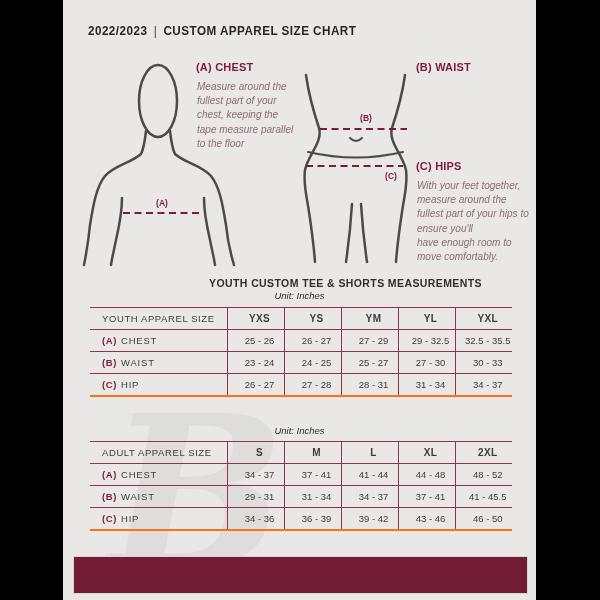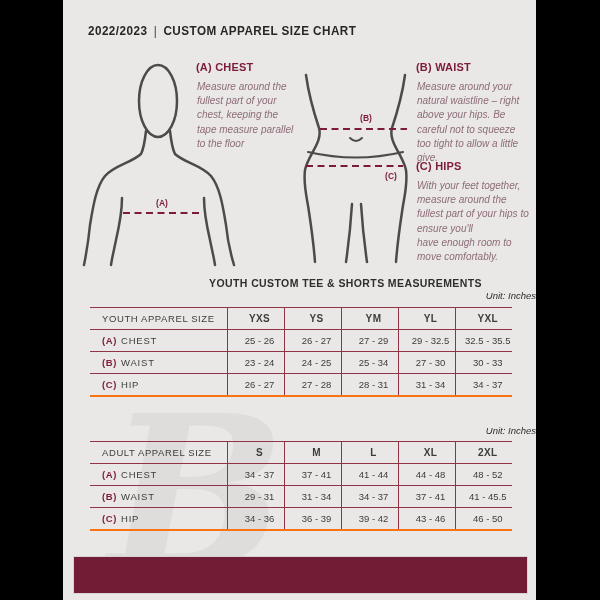--- a/index.html
+++ b/index.html
@@ -28,21 +28,21 @@
   .instr {position:absolute;z-index:2;}
   .instr h3 {margin:0 0 7px 0;font-size:11px;font-weight:bold;color:#7d1c38;letter-spacing:.2px;}
   .instr p {margin:1px;font-size:10px;font-style:italic;line-height:1.42;color:#8d6b78;white-space:pre-line;}
   .instr-chest {left:133px;top:61px;width:103px;}
   .instr-waist {left:353px;top:61px;width:106px;}
   .instr-hips  {left:353px;top:160px;width:114px;}
 
   
   .sec-title {position:absolute;left:0;width:100%;text-align:center;font-size:10.5px;font-weight:bold;
               letter-spacing:.4px;color:#2e2e2e;z-index:2;}
-  .sec-unit {position:absolute;left:0;width:100%;text-align:right;font-size:9.5px;font-style:italic;
+  .sec-unit {position:absolute;left:0;width:100%;text-align:center;font-size:9.5px;font-style:italic;
              color:#2f2f2f;z-index:2;}
   .t-youth-title {top:277px;margin-left:46px;} .t-youth-unit {top:290px;}
   .t-adult-title {top:412px;} .t-adult-unit {top:425px;}
 
   
   .table-wrap {position:absolute;left:27px;width:422px;z-index:2;}
   .tw-youth {top:307px;} .tw-adult {top:441px;}
   table {border-collapse:collapse;table-layout:fixed;width:422px;border-bottom:2px solid #f97316;}
   col.c0 {width:137px;} col.cn {width:57px;}
   tr {border-top:1px solid #8f3347;height:22px;}
@@ -95,21 +95,20 @@
       <path d="M 13,111 L 110,111" stroke="#7d1c38" stroke-width="2.2" stroke-dasharray="7 4.5" fill="none"></path>
       <text class="marker-label" x="98" y="124" text-anchor="middle">(C)</text>
     </svg>
 
     <div class="instr instr-chest">
       <h3>(A) CHEST</h3>
       <p>Measure around the fullest part of your chest, keeping the tape measure parallel to the floor</p>
     </div>
     <div class="instr instr-waist">
       <h3>(B) WAIST</h3>
-      <p>Measure around your natural waistline – right above your hips. Be careful not to squeeze too tight to allow a little give.</p>
     </div>
     <div class="instr instr-hips">
       <h3>(C) HIPS</h3>
       <p>With your feet together, measure around the fullest part of your hips to ensure you'll
 have enough room to move comfortably.</p>
     </div>
 
     <div class="sec-title t-youth-title">YOUTH CUSTOM TEE &amp; SHORTS MEASUREMENTS</div>
     <div class="sec-unit t-youth-unit">Unit: Inches</div>
     <div class="table-wrap tw-youth">
@@ -136,21 +135,21 @@
           <td>25 - 26</td>
           <td>26 - 27</td>
           <td>27 - 29</td>
           <td>29 - 32.5</td>
           <td>32.5 - 35.5</td>
         </tr>
         <tr>
           <td class="lbl"><span class="pfx">(B)</span><span class="rl">WAIST</span></td>
           <td>23 - 24</td>
           <td>24 - 25</td>
-          <td>25 - 34</td>
+          <td>25 - 27</td>
           <td>27 - 30</td>
           <td>30 - 33</td>
         </tr>
         <tr>
           <td class="lbl"><span class="pfx">(C)</span><span class="rl">HIP</span></td>
           <td>26 - 27</td>
           <td>27 - 28</td>
           <td>28 - 31</td>
           <td>31 - 34</td>
           <td>34 - 37</td>

